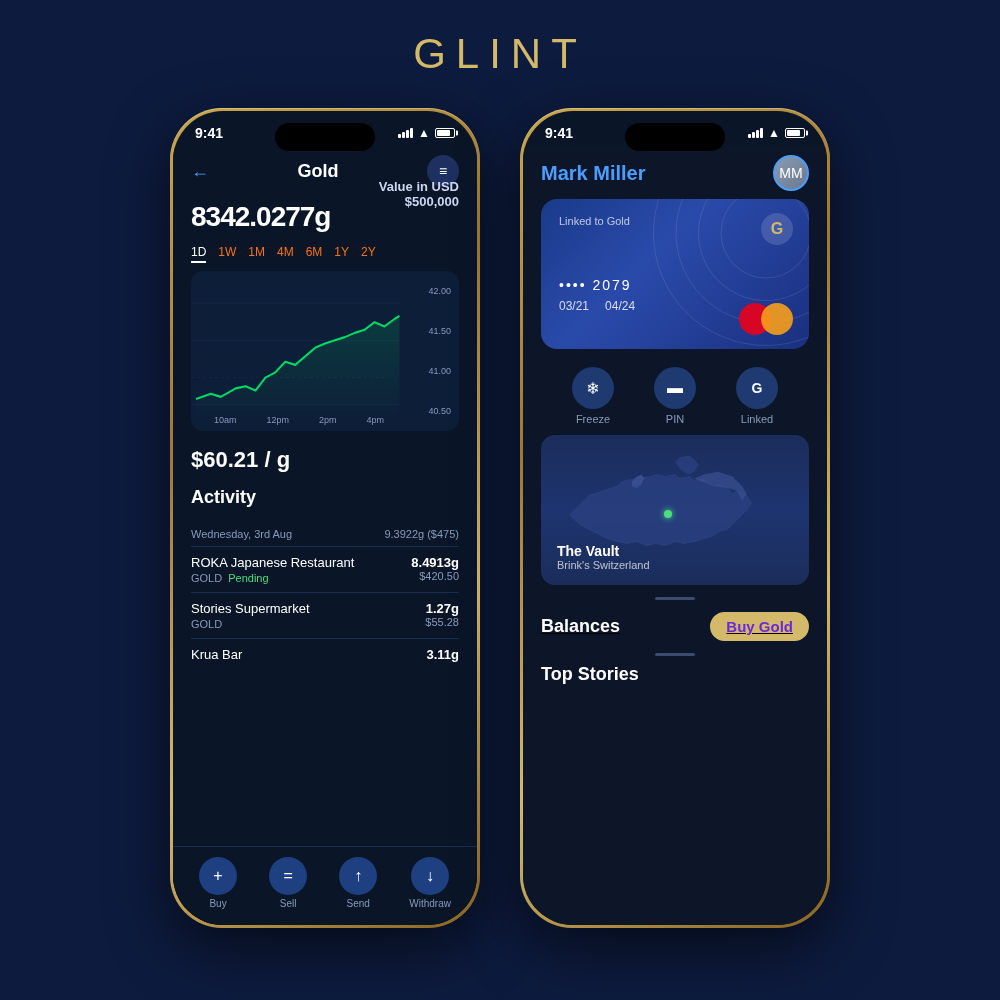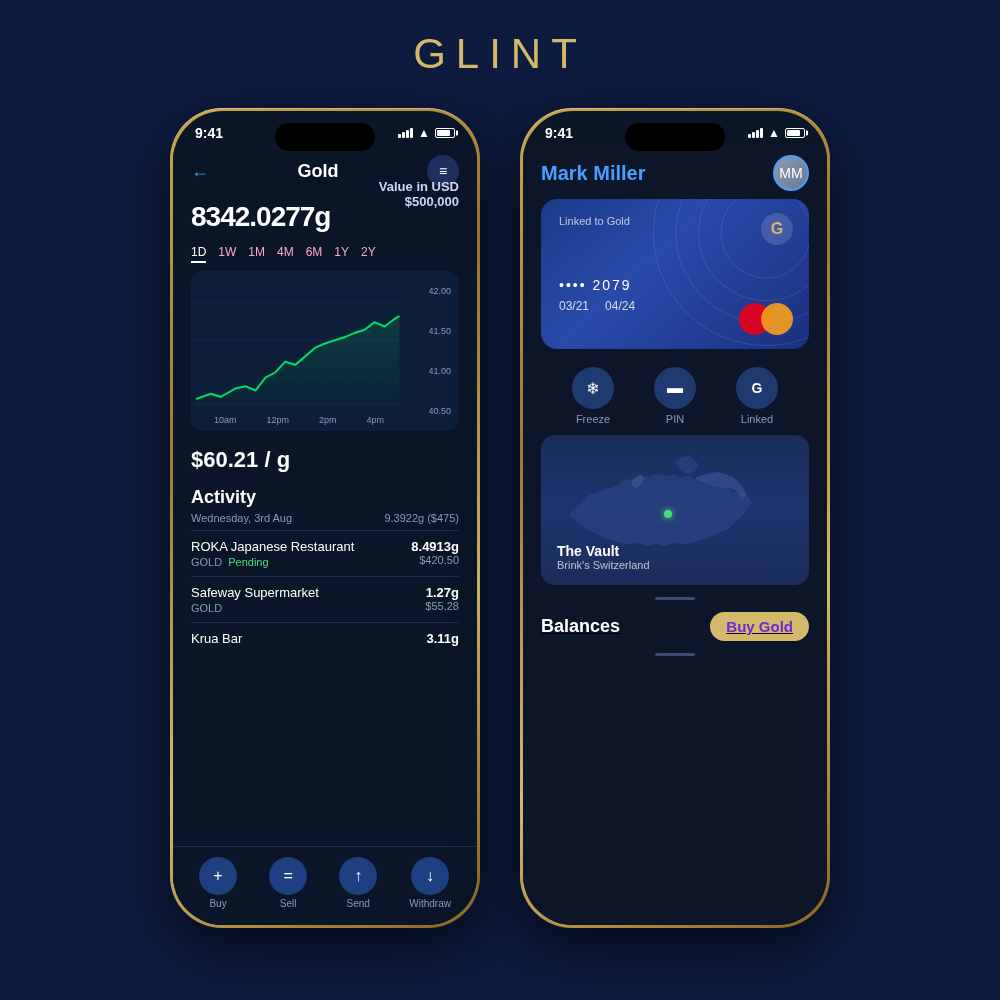--- a/index.html
+++ b/index.html
@@ -160,21 +160,21 @@
     .chart-section {
       padding: 6px 18px;
       flex-shrink: 0;
     }
     .time-tabs {
       display: flex;
       gap: 12px;
       margin-bottom: 8px;
     }
     .time-tab {
-      color: #f9a8d4;
+      color: #f97316;
       font-size: 12px;
       font-weight: 500;
       cursor: pointer;
     }
     .time-tab.active {
       color: #fff;
       border-bottom: 2px solid #fff;
       padding-bottom: 2px;
     }
     .chart-container {
@@ -223,21 +223,21 @@
     
     .activity-section {
       padding: 6px 18px;
       flex: 1;
       overflow: hidden;
     }
     .activity-title {
       color: #fff;
       font-size: 18px;
       font-weight: 700;
-      margin-bottom: 4px;
+      margin-bottom: 20px;
     }
     .activity-date {
       display: flex;
       justify-content: space-between;
       color: #8899bb;
       font-size: 11px;
       margin-bottom: 6px;
     }
     .activity-item {
       display: flex;
@@ -599,21 +599,21 @@
               </div>
             </div>
             <div class="activity-right">
               <div class="activity-grams">8.4913g</div>
               <div class="activity-usd">$420.50</div>
             </div>
           </div>
 
           <div class="activity-item">
             <div class="activity-left">
-              <div class="activity-name">Safeway Supermarket</div>
+              <div class="activity-name">Stories Supermarket</div>
               <div class="activity-tags">
                 <span class="tag-gold">GOLD</span>
               </div>
             </div>
             <div class="activity-right">
               <div class="activity-grams">1.27g</div>
               <div class="activity-usd">$55.28</div>
             </div>
           </div>
 
@@ -737,18 +737,21 @@
 
         <div class="scroll-indicator"></div>
 
         <div class="balances-section">
           <div class="balances-title">Balances</div>
           <div class="buy-gold-btn">Buy Gold</div>
         </div>
 
         <div class="scroll-indicator"></div>
 
+        <div class="top-stories">
+          <div class="top-stories-title">Top Stories</div>
+        </div>
 
       </div>
     </div>
   </div>
 
 </div>
 
 </body></html>

